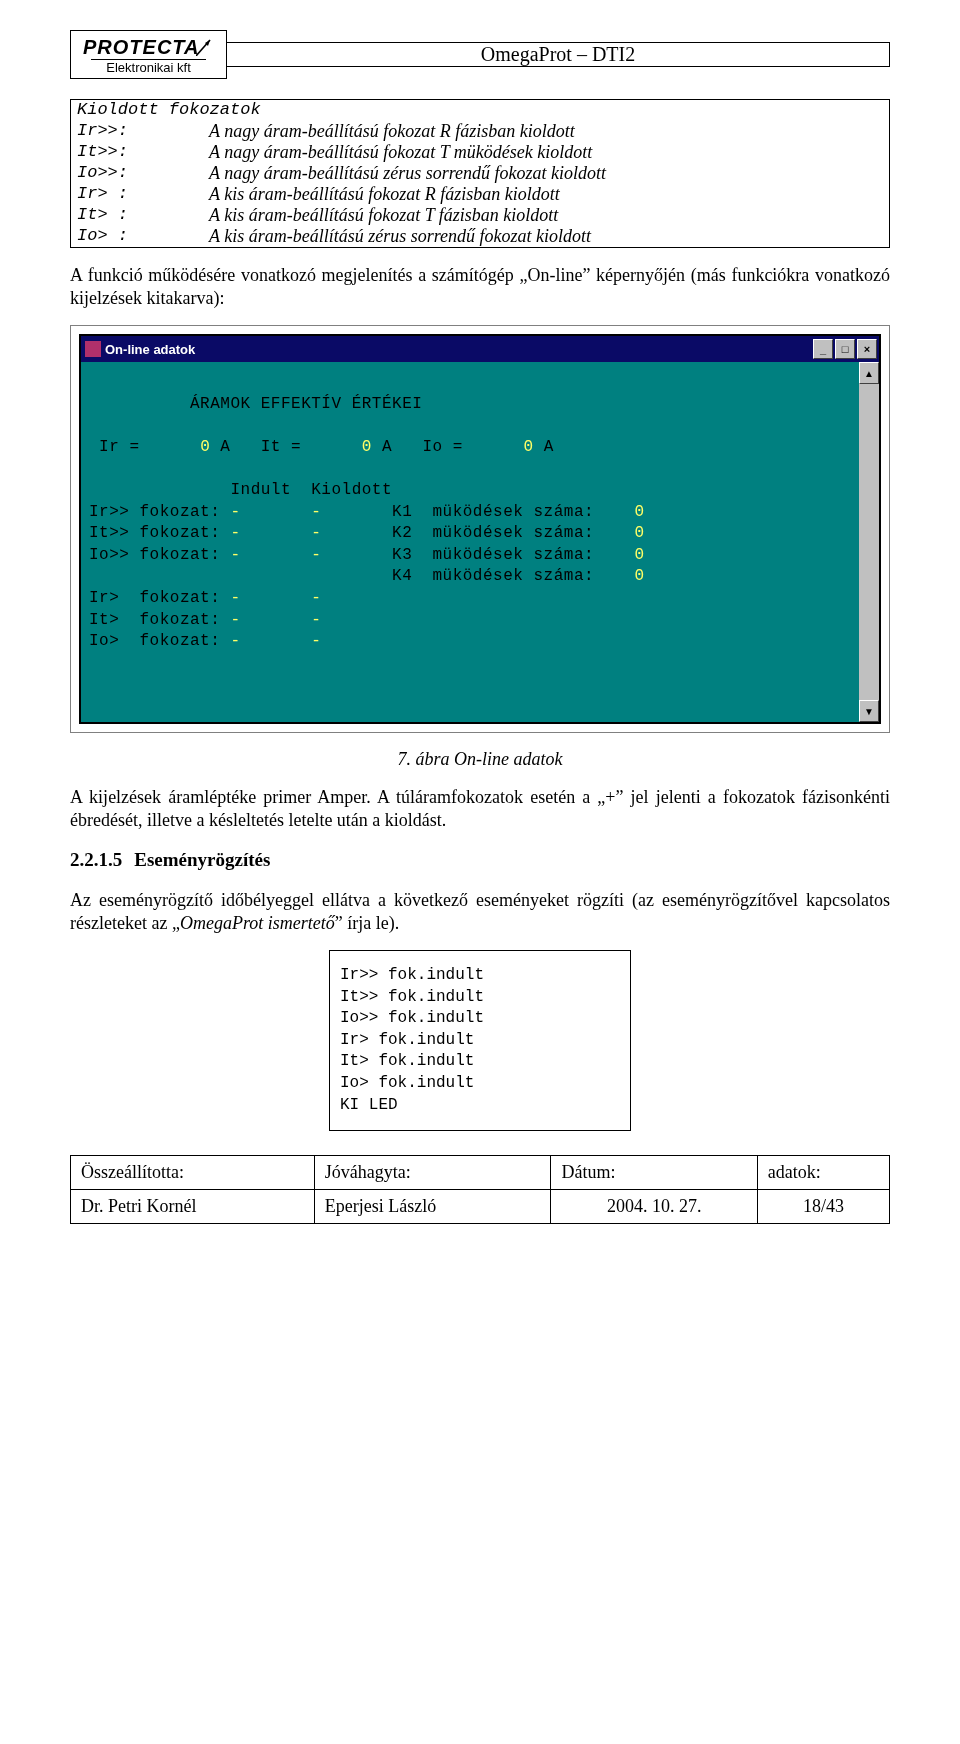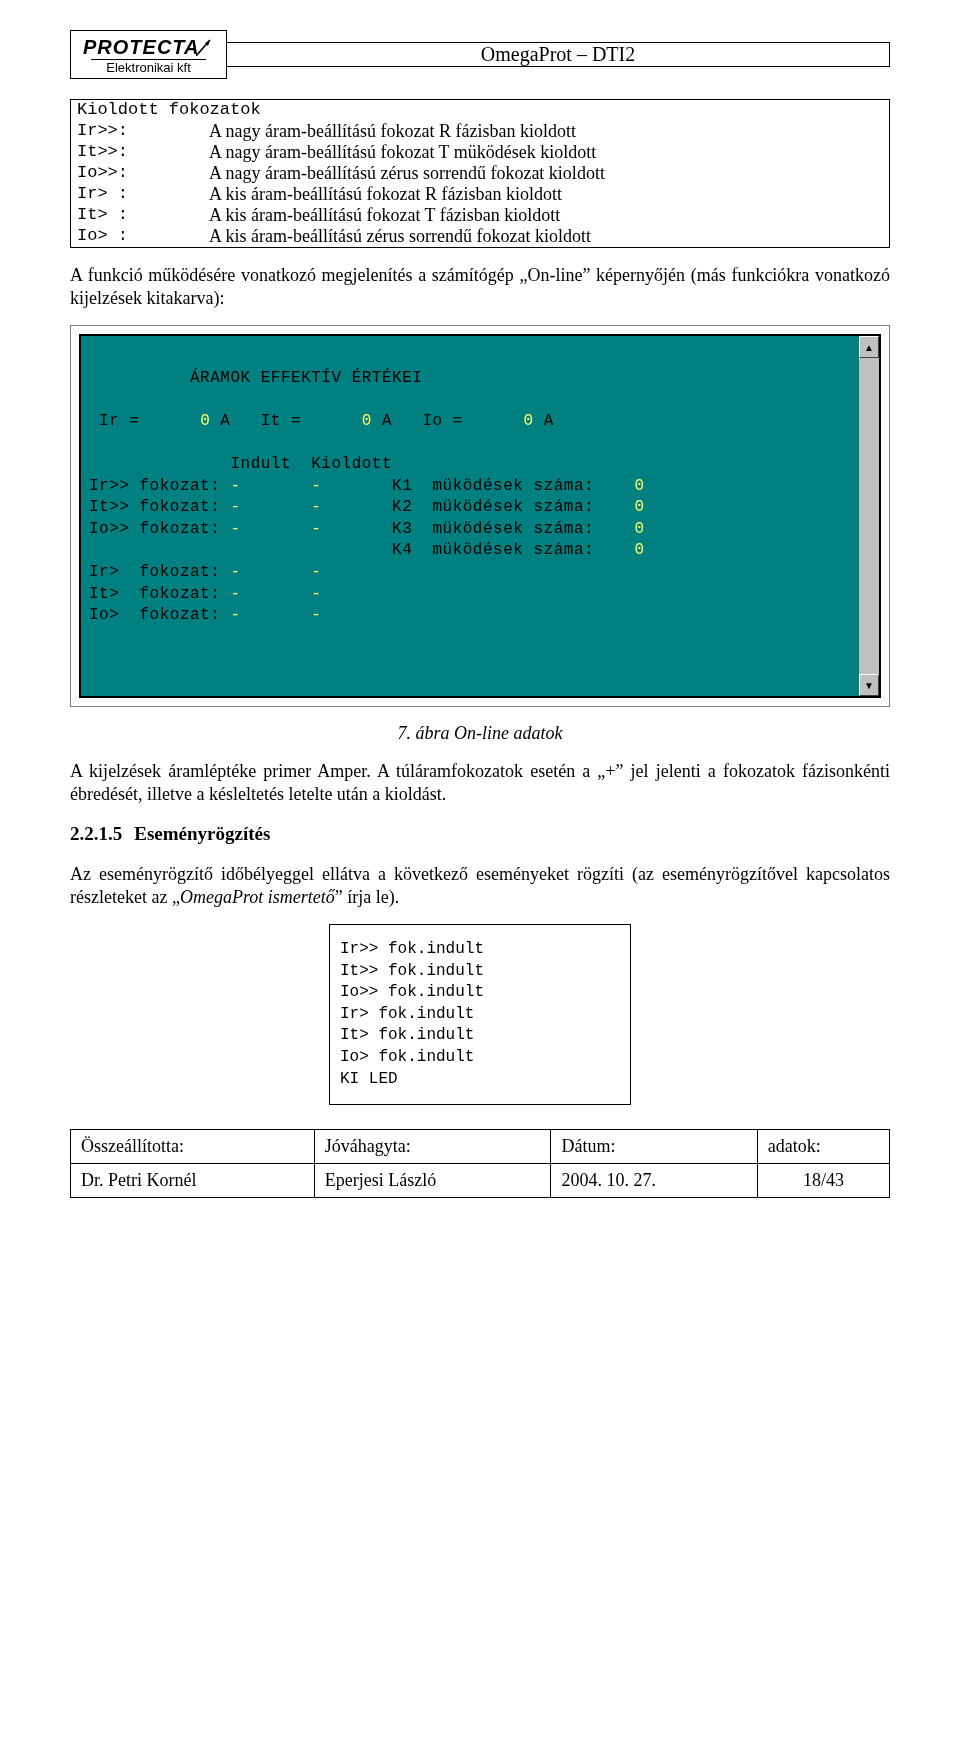--- a/index.html
+++ b/index.html
@@ -61,20 +61,21 @@
   .def-table {
     border: 1px solid #000;
     margin-top: 10px;
     width: 100%;
     border-collapse: collapse;
     font-size: 18px;
   }
   .def-table td {
     vertical-align: top;
     padding: 0 6px;
+    font-style: italic;
   }
   .def-table .mono {
     font-family: "Courier New", Courier, monospace;
     font-size: 17px;
     white-space: nowrap;
     width: 120px;
   }
   .def-table .head-mono {
     font-family: "Courier New", Courier, monospace;
     font-size: 17px;
@@ -270,20 +271,31 @@
           <td class="mono">Io&gt; :</td>
           <td class="desc">A kis áram-beállítású zérus sorrendű fokozat kioldott</td>
         </tr>
   </tbody>
     </table>
 
   <p class="body-para">A funkció működésére vonatkozó megjelenítés a számítógép „On-line” képernyőjén (más funkciókra vonatkozó kijelzések kitakarva):</p>
 
   <div class="win-frame">
     <div class="win">
+      <div class="win-titlebar">
+        <div class="win-title-left">
+          <span class="win-icon"></span>
+          <span>On-line adatok</span>
+        </div>
+        <div class="win-btns">
+          <div class="win-btn">_</div>
+          <div class="win-btn">□</div>
+          <div class="win-btn">×</div>
+        </div>
+      </div>
       <div class="win-body">
         <div class="scrollbar">
           <div class="sb-btn">▲</div>
           <div class="sb-btn">▼</div>
         </div>
         <div class="term" id="term">
           <span class="c">ÁRAMOK EFFEKTÍV ÉRTÉKEI</span>
 
  <span class="c">Ir =</span>      <span class="y">0</span> <span class="c">A</span>   <span class="c">It =</span>      <span class="y">0</span> <span class="c">A</span>   <span class="c">Io =</span>      <span class="y">0</span> <span class="c">A</span>
 
@@ -325,19 +337,19 @@
     <tbody>
         <tr>
       <td>Összeállította:</td>
       <td>Jóváhagyta:</td>
       <td>Dátum:</td>
       <td>adatok:</td>
     </tr>
     <tr>
       <td>Dr. Petri Kornél</td>
       <td>Eperjesi László</td>
-      <td style="">2004. 10. 27.</td>
+      <td style="text-align:center">2004. 10. 27.</td>
       <td style="text-align:center">18/43</td>
     </tr>
   </tbody>
     </table>
 
 </div>
 
 </body></html>

